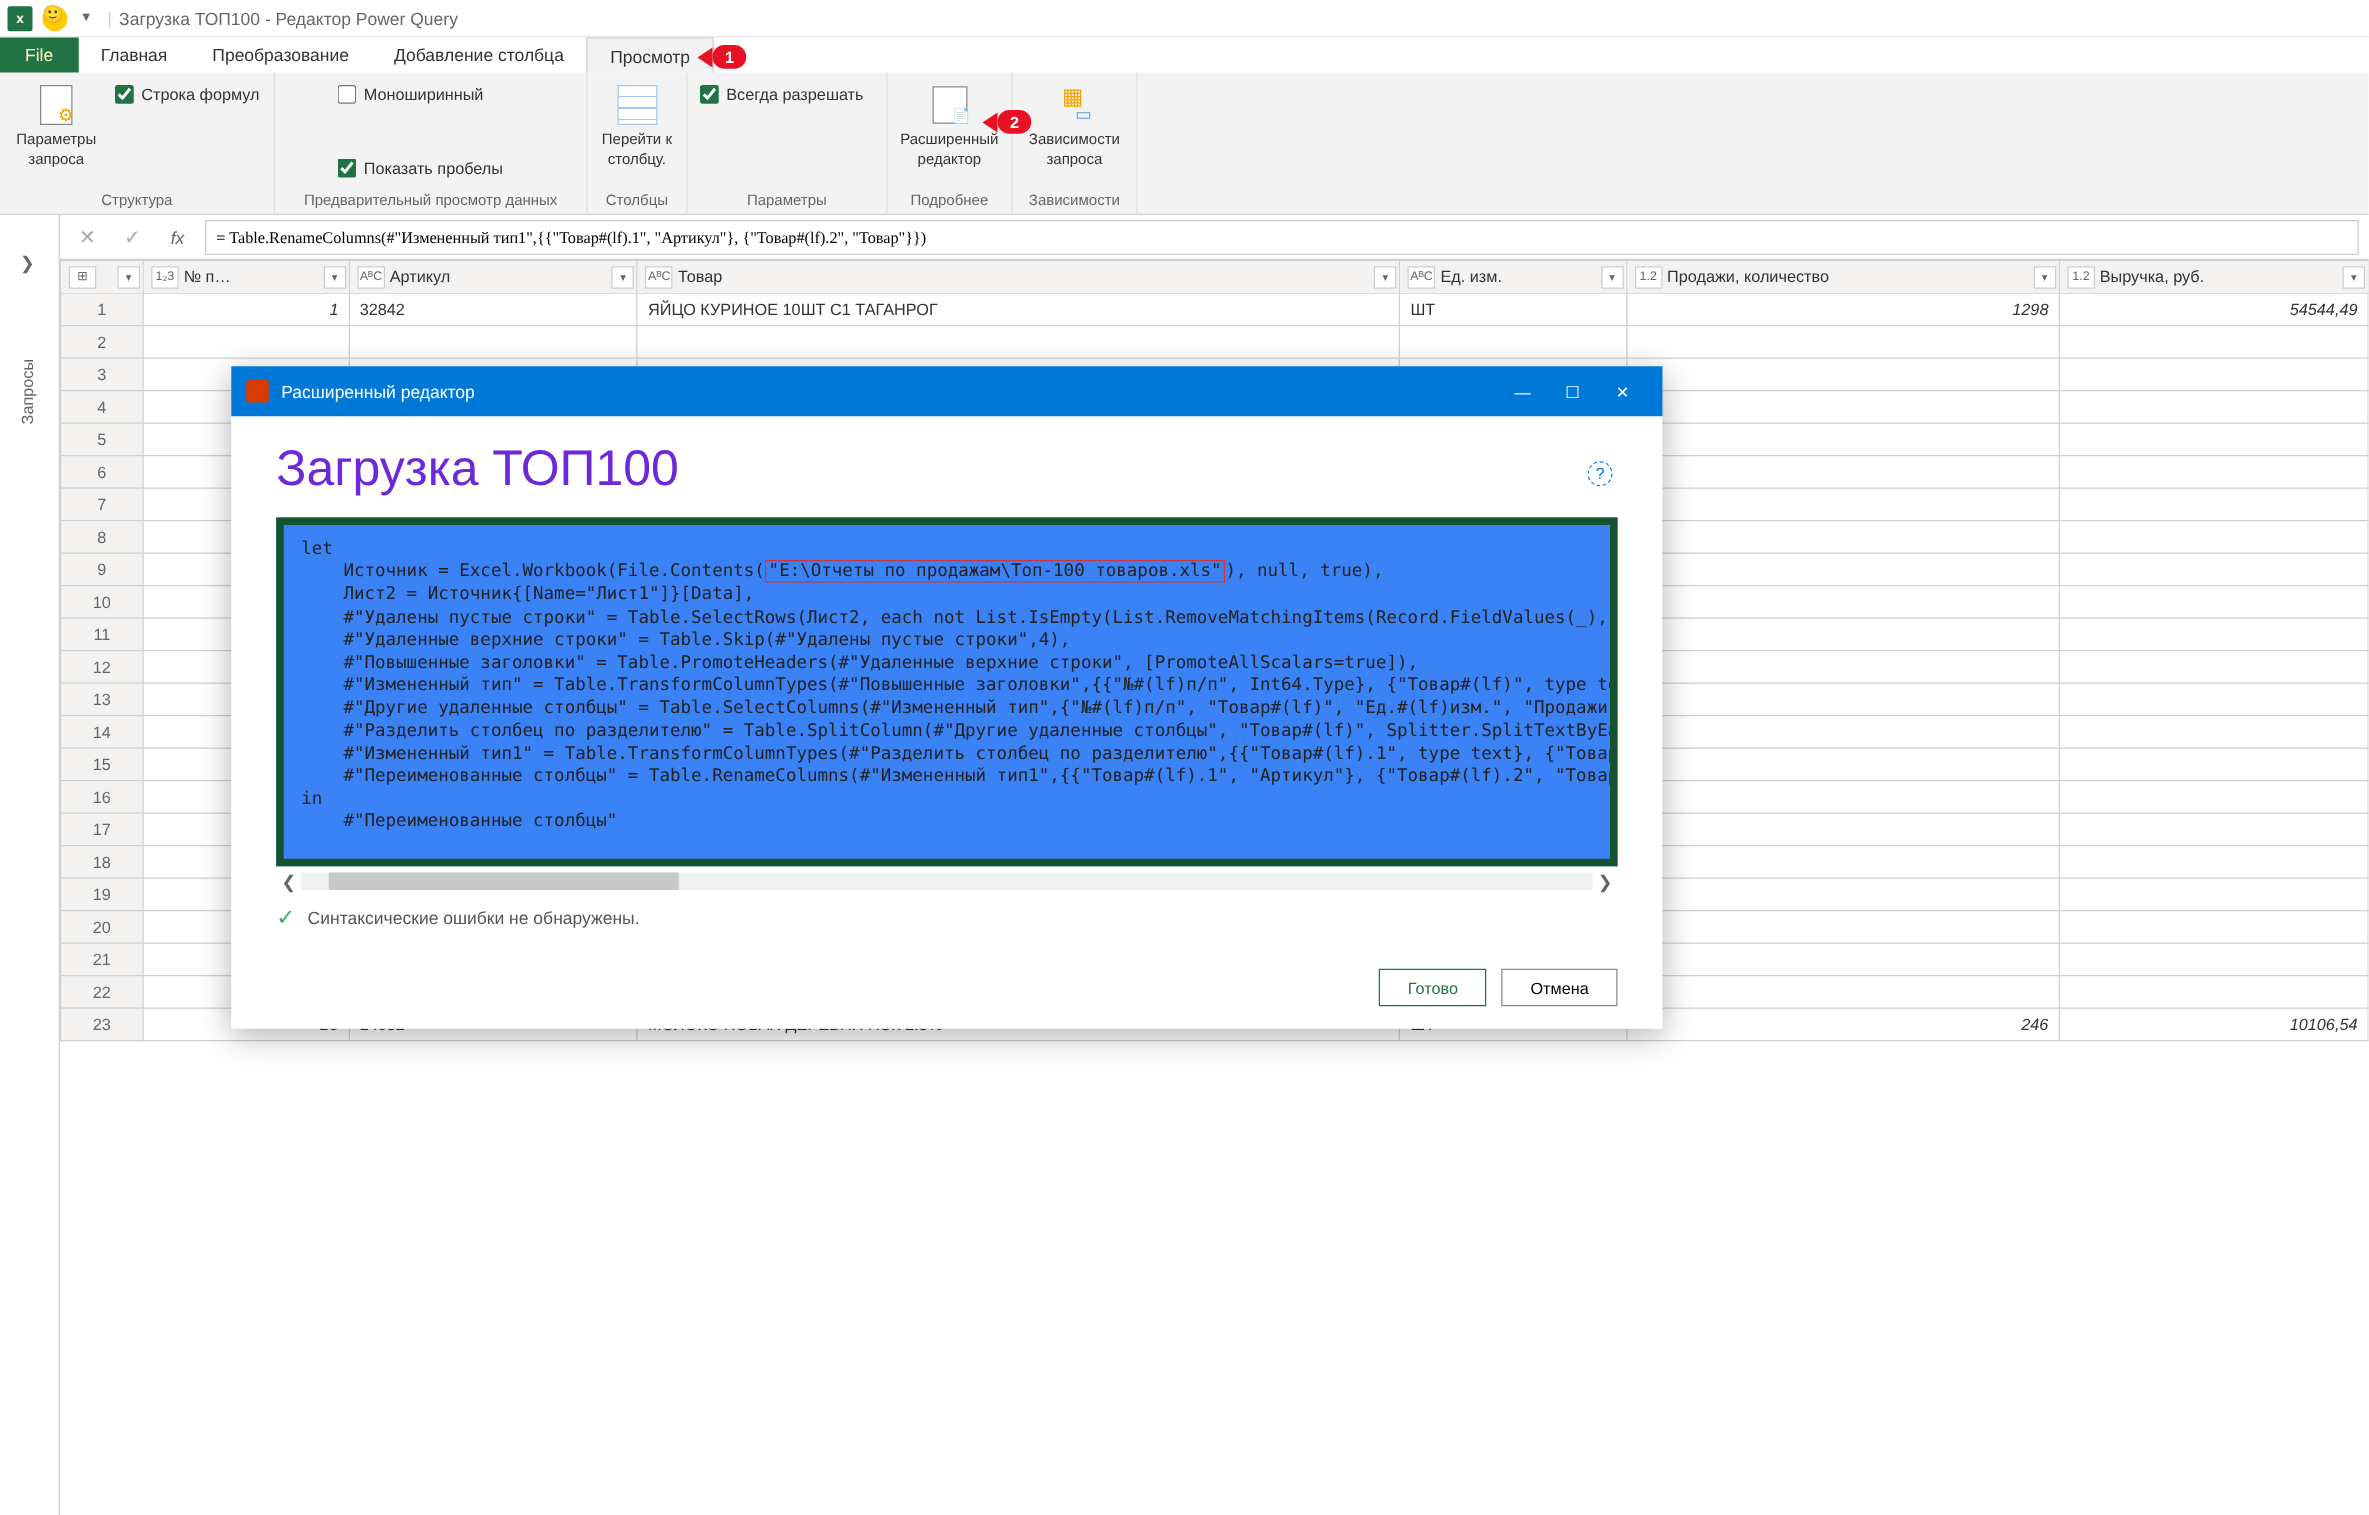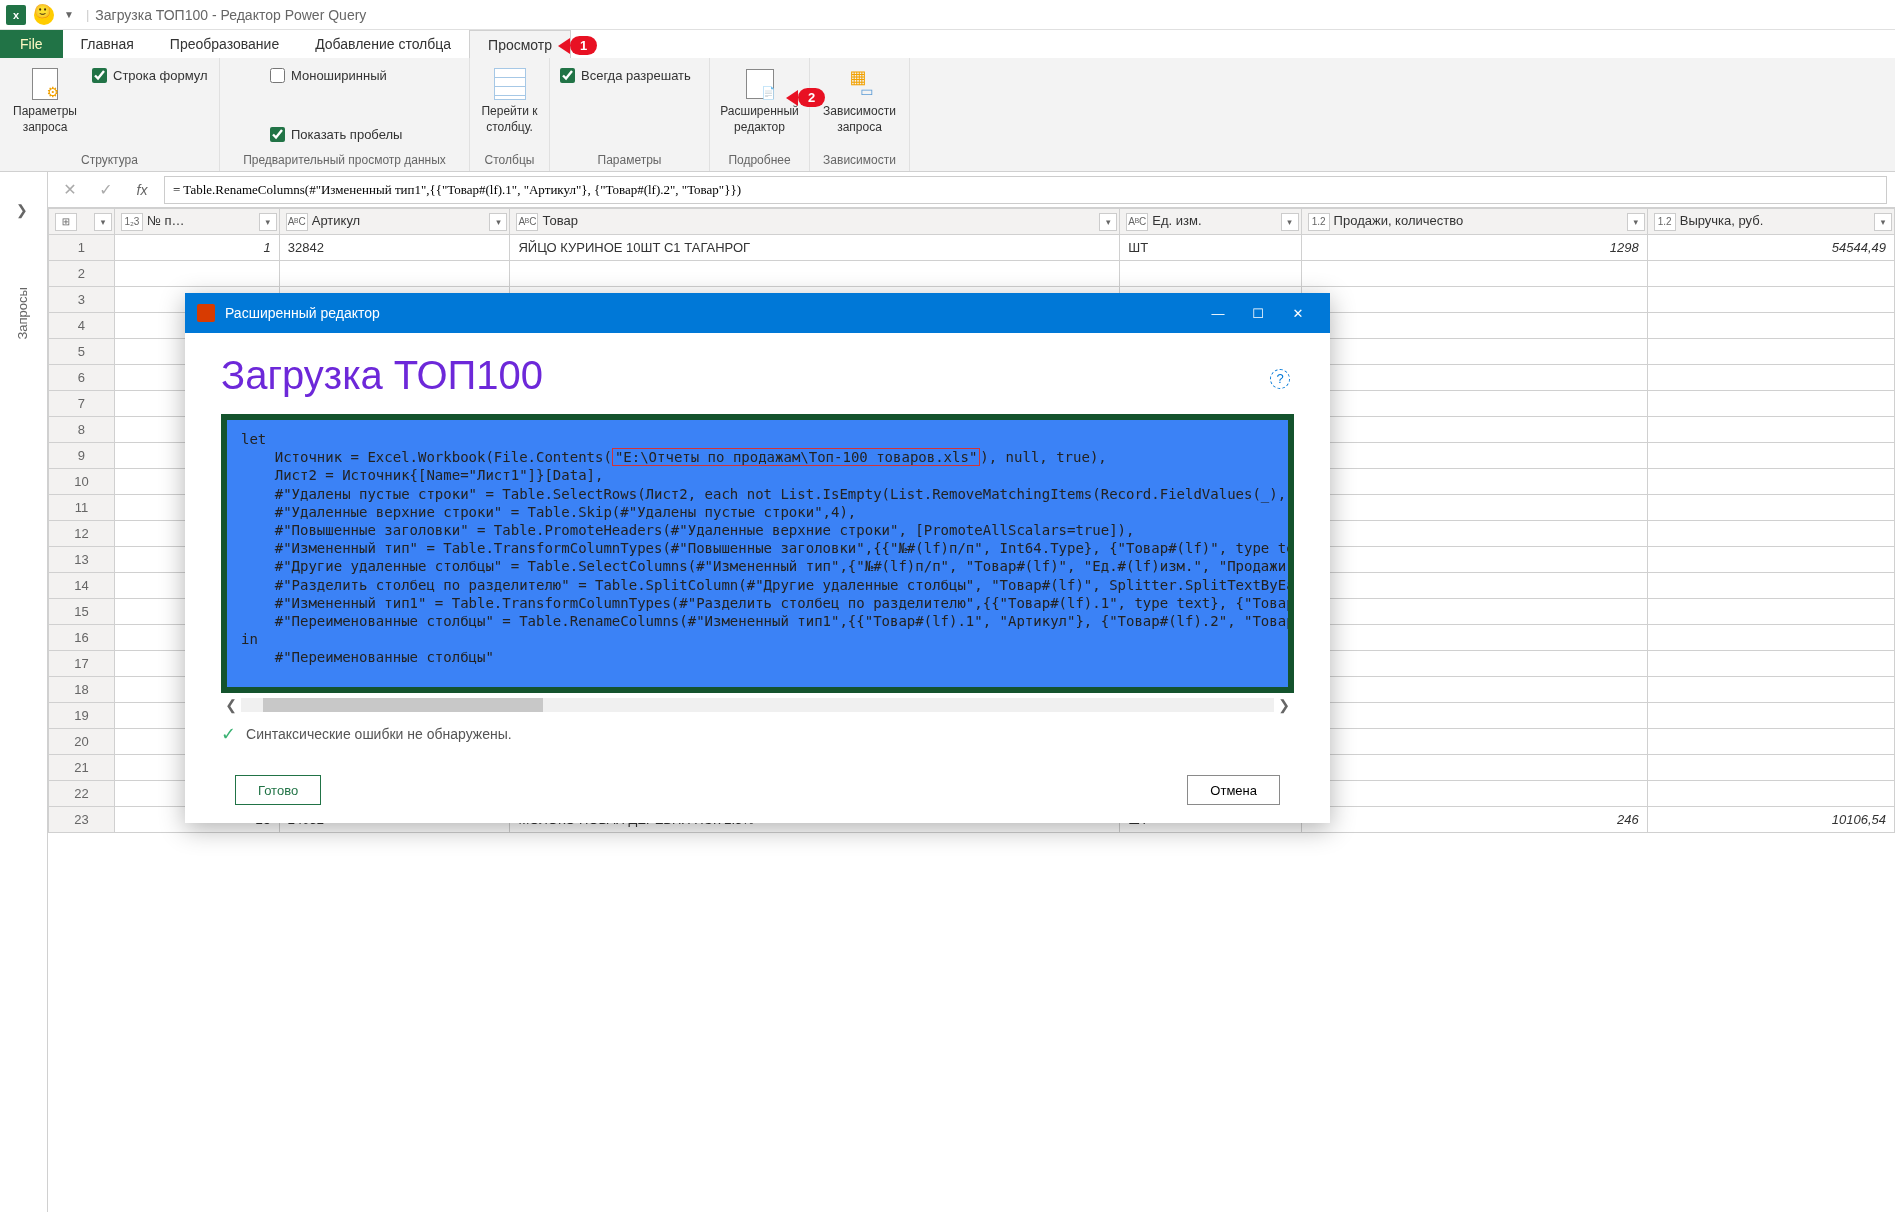--- a/index.html
+++ b/index.html
@@ -90,21 +90,21 @@
   .dialog-body h1 { font-size: 40px; font-weight: 300; color: #6d28d9; margin-bottom: 16px; }
   .dialog-body .help-ico { position: absolute; right: 40px; top: 76px; width: 20px; height: 20px; border: 1px dashed #0078d7; color: #0078d7; text-align: center; font-size: 13px; line-height: 18px; border-radius: 50%; cursor: pointer; }
   .code-area { flex: 1; border: 6px solid #14532d; background: #3b82f6; padding: 10px 14px; font-family: Consolas, monospace; font-size: 14px; line-height: 1.3; white-space: pre; overflow: hidden; color: #222; position: relative; }
   .code-area .path-highlight { border: 1px solid #d13438; padding: 0 2px; }
   .code-scroll { display: flex; align-items: center; height: 20px; margin-top: 2px; }
   .code-scroll .sc-arrow { width: 20px; text-align: center; color: #666; cursor: pointer; font-size: 14px; }
   .code-scroll .sc-track { flex: 1; height: 14px; background: #f0f0f0; position: relative; }
   .code-scroll .sc-thumb { position: absolute; left: 22px; width: 280px; height: 100%; background: #c8c8c8; }
   .syntax-status { display: flex; align-items: center; gap: 10px; padding: 8px 0; color: #555; font-size: 14px; }
   .syntax-status .check { color: #3bb273; font-size: 18px; }
-  .dialog-footer { display: flex; justify-content: space-between; gap: 12px; padding: 12px 50px 18px; }
+  .dialog-footer { display: flex; justify-content: flex-end; gap: 12px; padding: 12px 36px 18px; }
   .dialog-footer button { height: 30px; padding: 0 22px; border: 1px solid #8a8a8a; background: #fff; font-size: 13px; cursor: pointer; }
   .dialog-footer button.primary { border-color: #217346; color: #217346; }
 </style>
 </head>
 <body>
 
 <div class="title-bar">
   <div class="excel-icon">x</div>
   <div class="smiley"></div>
   <span class="dd">▼</span>

